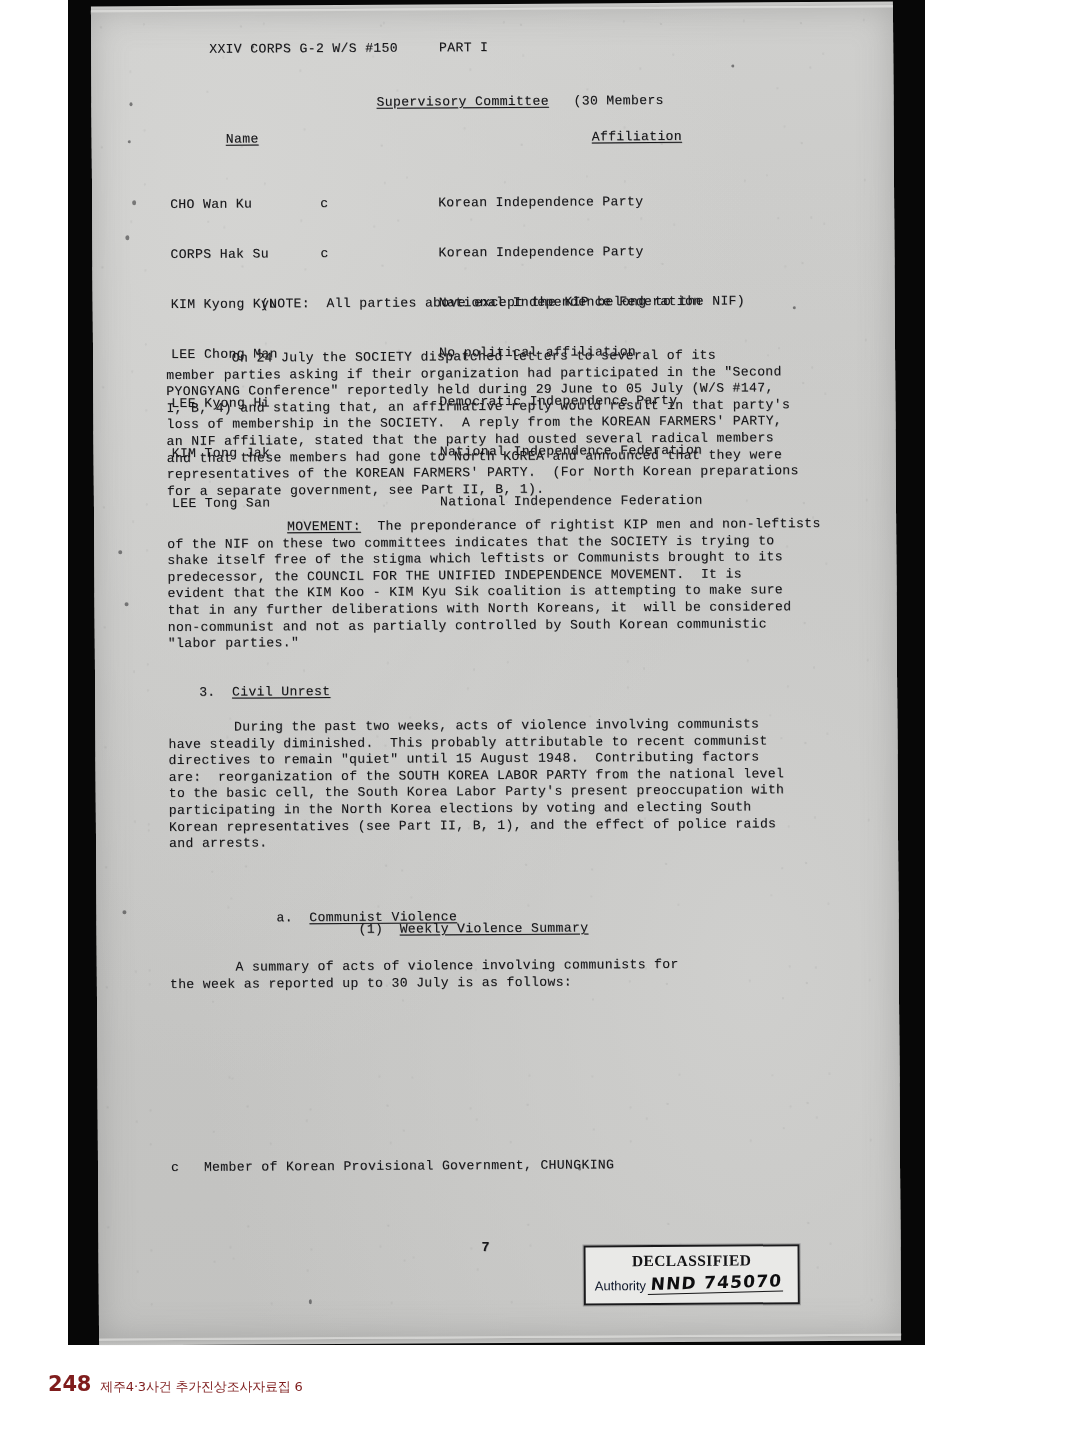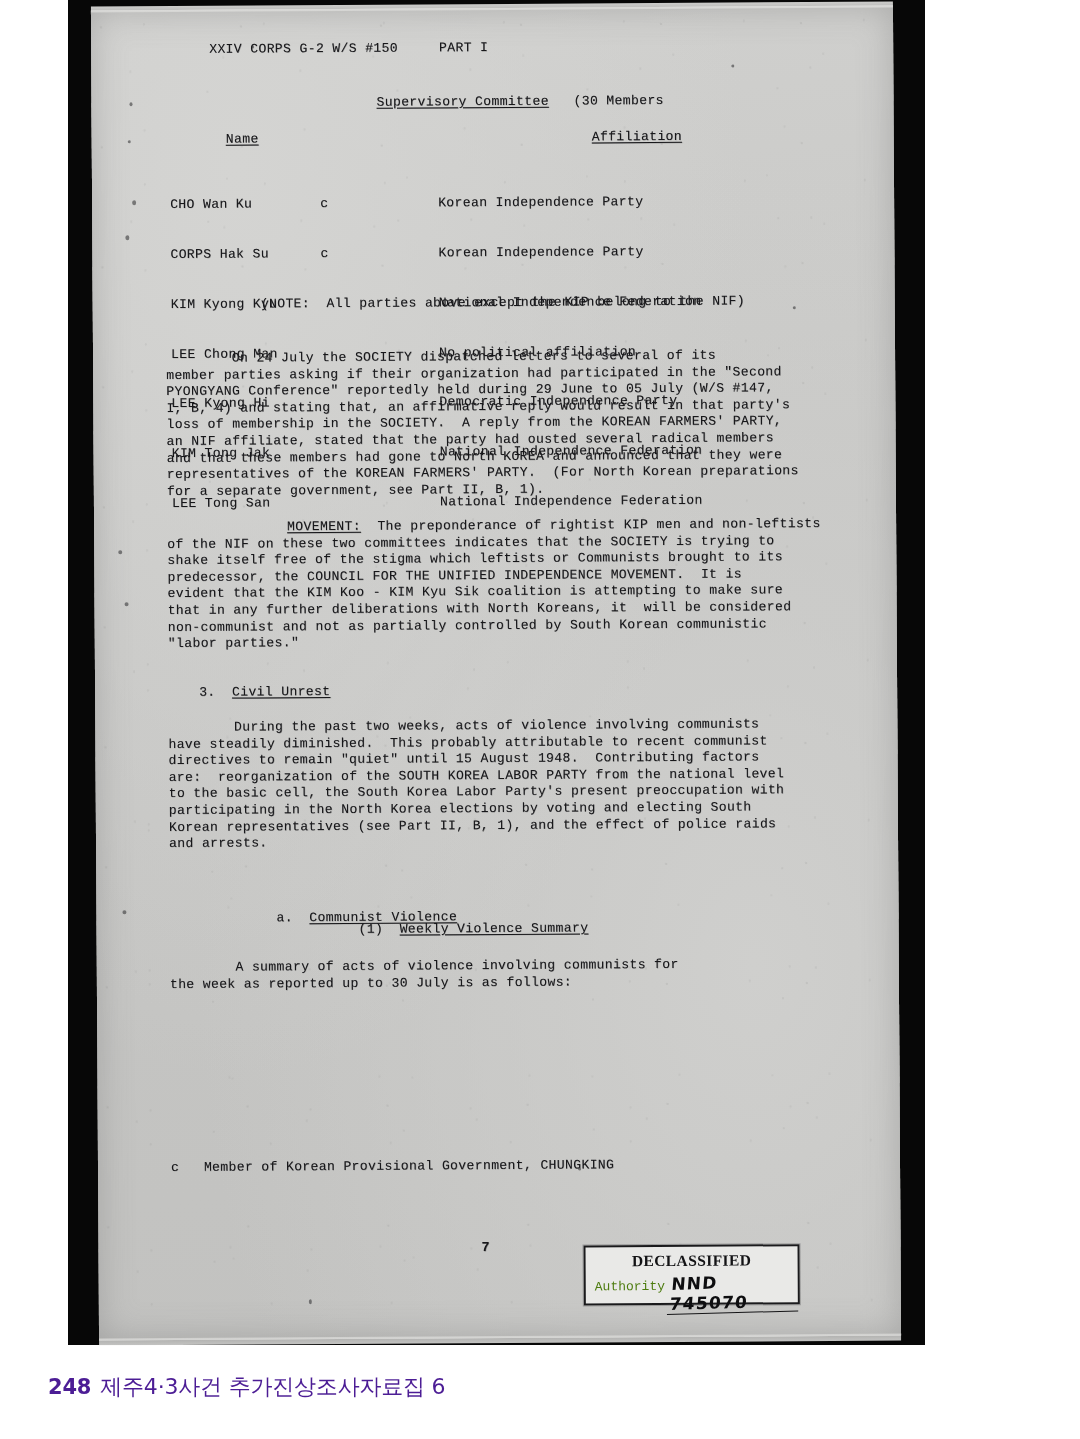--- a/index.html
+++ b/index.html
@@ -160,23 +160,23 @@
     color: #131315;
   }
   #stamp-auth-row {
     position: absolute;
     left: 9px; top: 27px;
     display: flex;
     align-items: baseline;
     gap: 2px;
   }
   #stamp-auth-label {
-    font-family: Liberation Mono, monospace;
+    font-family: Liberation Sans, sans-serif;
     font-size: 13px;
-    color: #4d7c0f;
+    color: #0f172a;
   }
   #stamp-auth-value {
     font-family: "DejaVu Sans", sans-serif;
     font-size: 17px;
     font-weight: bold;
     letter-spacing: 1.2px;
     color: #0e0e10;
     border-bottom: 1.5px solid #151517;
     padding: 0 2px;
     transform: skewX(-6deg) rotate(-1.2deg);
@@ -184,31 +184,31 @@
   }
 
   
   #book-footer {
     position: absolute;
     left: 48px;
     top: 1372px;
     display: flex;
     align-items: baseline;
     gap: 9px;
-    color: #4c1d95;
+    color: #7f1d1d;
   }
   #footer-page-number {
     font-family: "DejaVu Sans", sans-serif;
     font-weight: bold;
     font-size: 21px;
     letter-spacing: -0.2px;
   }
   #footer-title {
     font-family: "DejaVu Sans", sans-serif;
-    font-size: 22px;
+    font-size: 13px;
     letter-spacing: -0.2px;
   }
 </style>
 </head>
 <body>
 
 <div id="scan-backing"></div>
 
 <div id="document-page">
   <div id="page-grain"></div>

